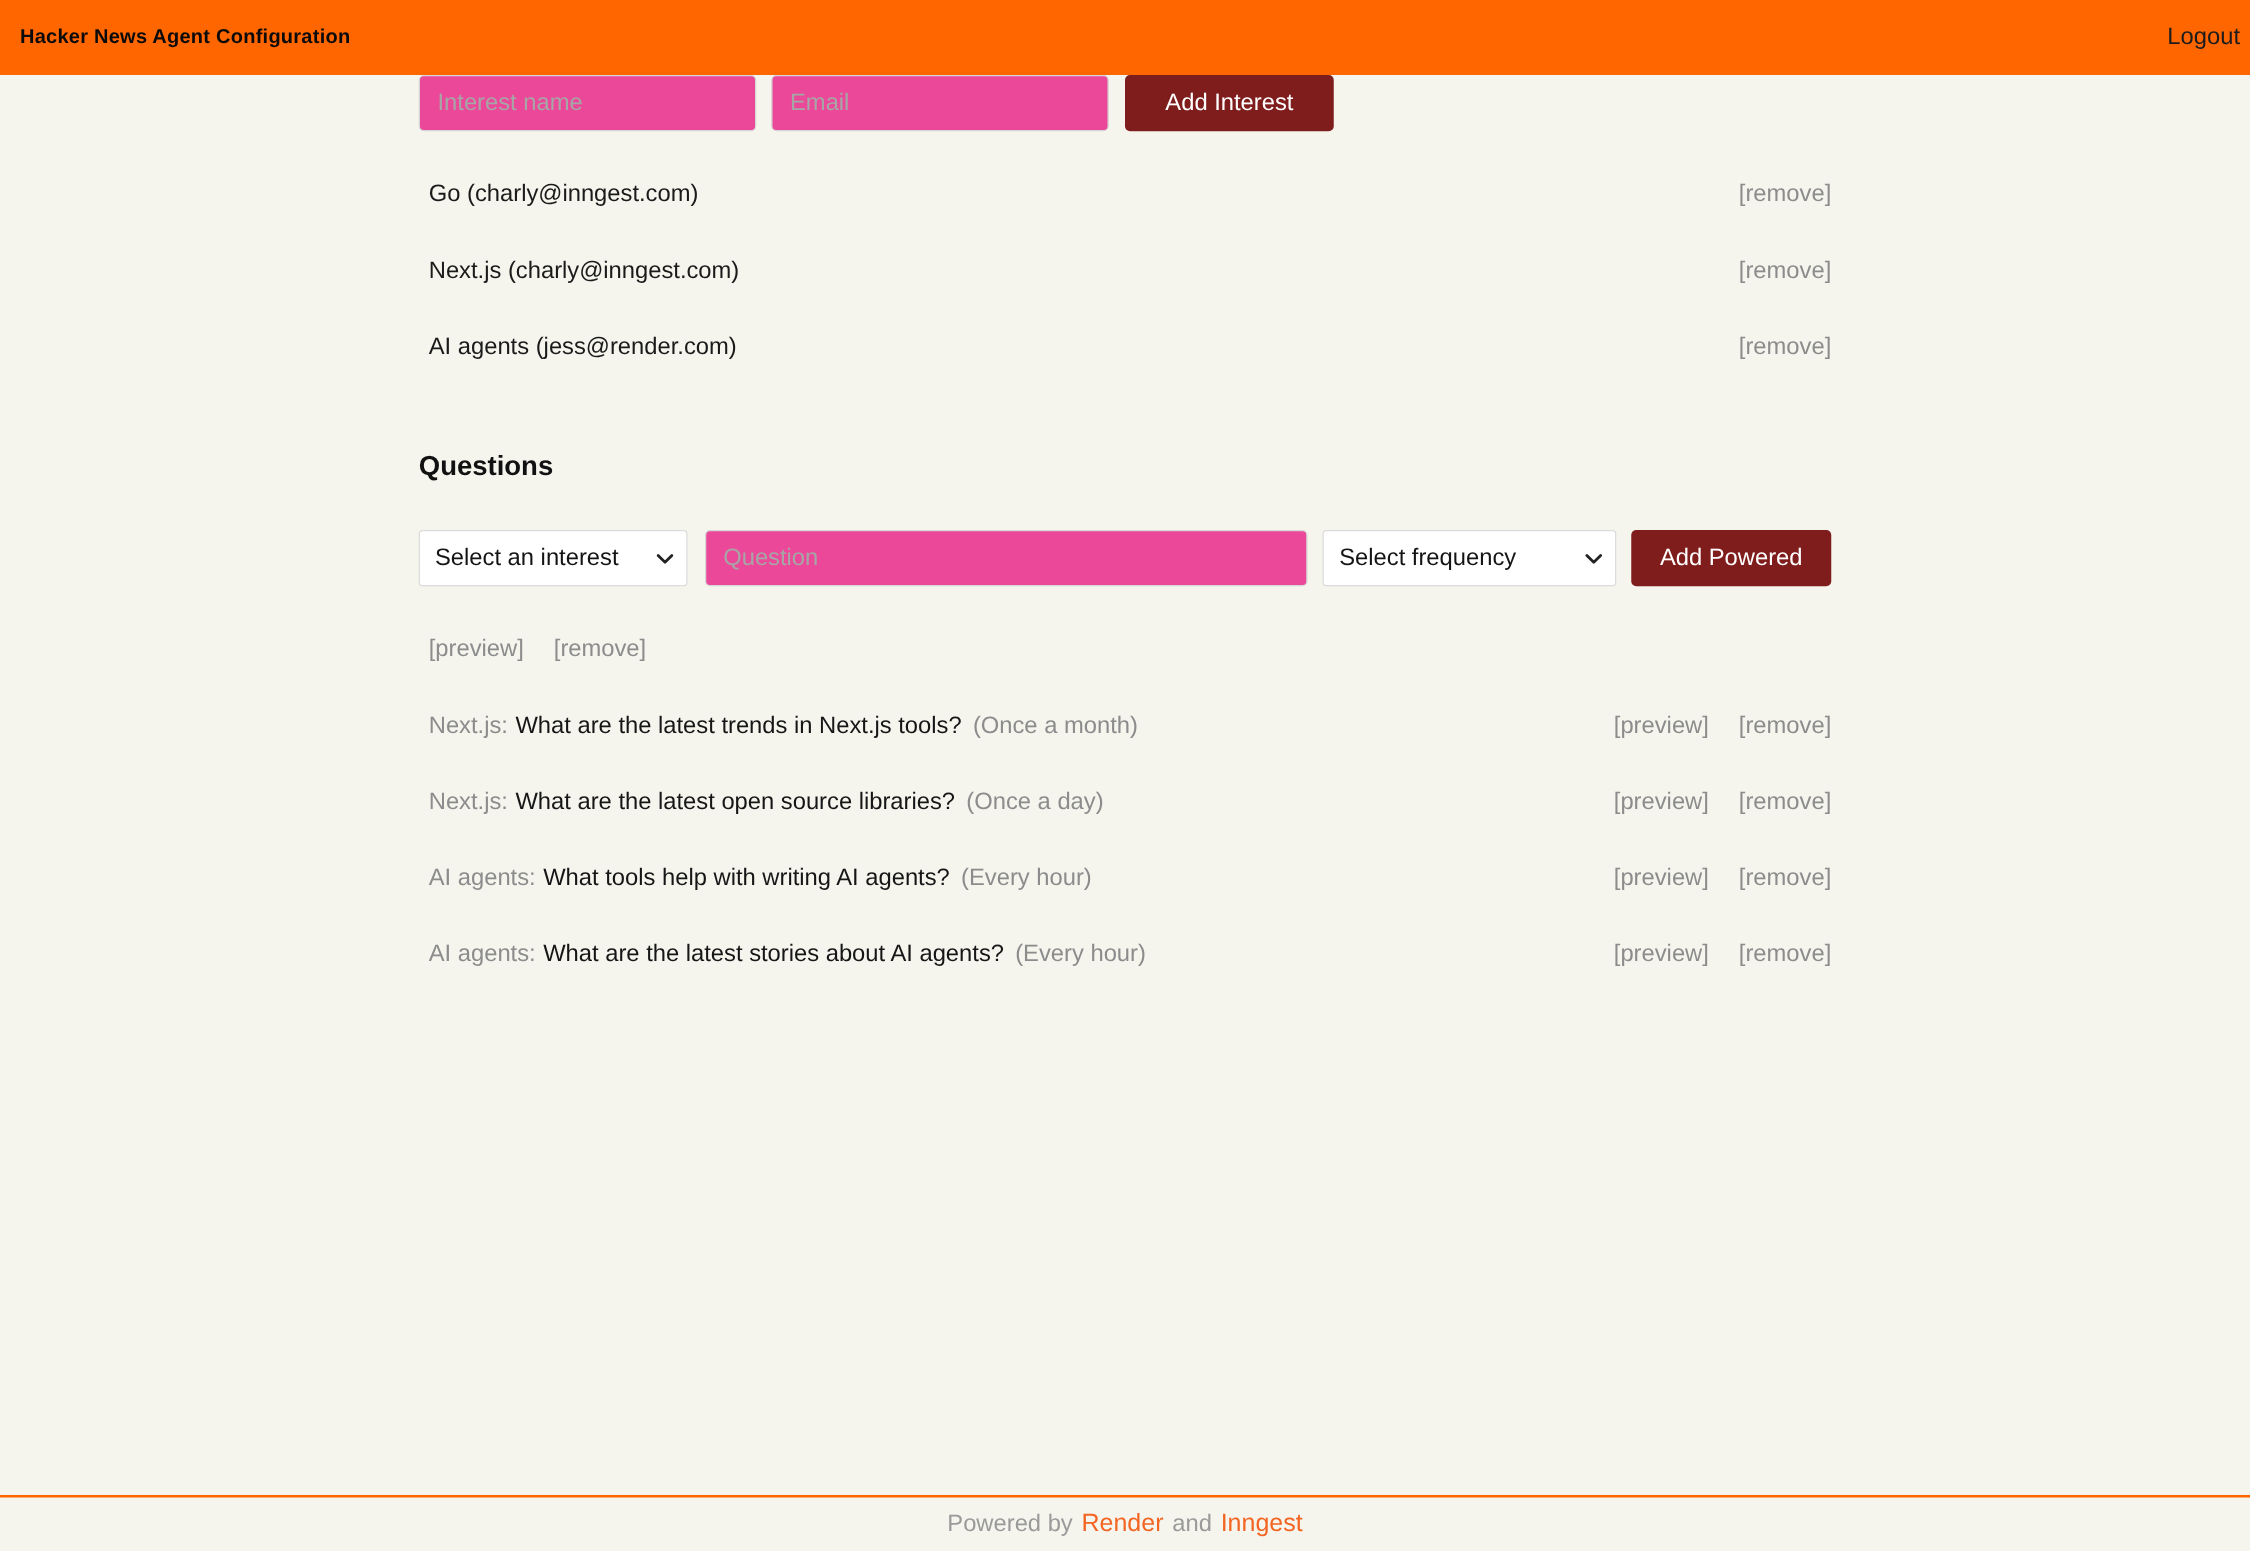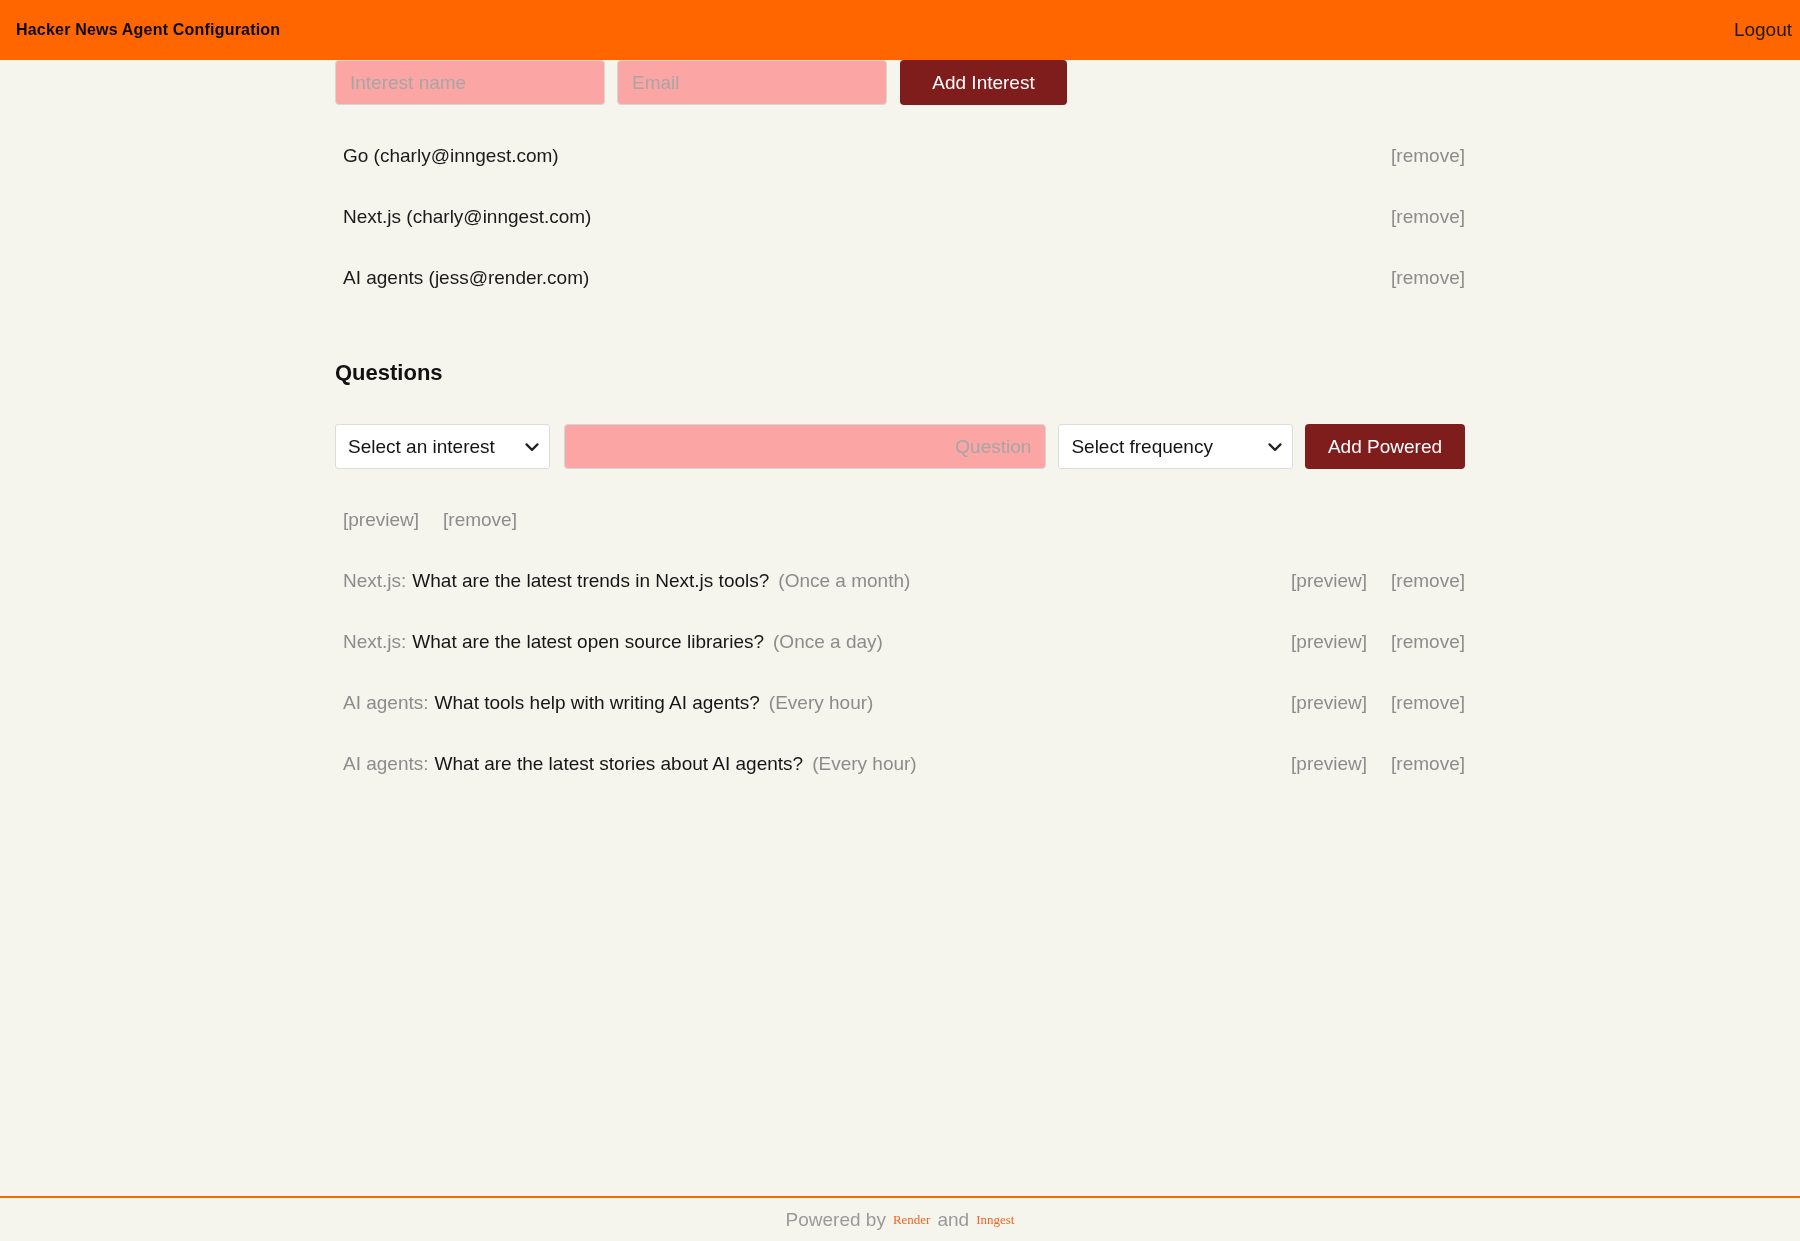--- a/index.html
+++ b/index.html
@@ -33,29 +33,29 @@
   main { flex: 1 1 auto; }
   .container { width: 1130px; margin: 0 auto; }
 
   h2.section-heading { font-size: 22px; font-weight: 700; color: #111; }
   .interests-heading { margin-top: 32px; margin-bottom: 36px; }
   .questions-heading { margin-top: 60px; margin-bottom: 38px; }
 
   
   .form-row { display: flex; align-items: stretch; }
   .text-input {
-    height: 45px; background: #fca5a5;
+    height: 45px; background: #ec4899;
     border: 1px solid #d6d6d6; border-radius: 4px;
     font-family: inherit; font-size: 19px; color: #1a1a1a;
     padding: 0 14px; outline: none;
   }
   .text-input::placeholder { color: #a6a6a6; }
   .interest-name-input { width: 270px; }
   .email-input { width: 270px; margin-left: 12px; }
-  .question-input { width: 528px; margin-left: 14px; text-align: right; }
+  .question-input { width: 528px; margin-left: 14px; }
 
   .select-wrap { position: relative; display: inline-block; }
   .select-wrap select {
     height: 45px; width: 100%;
     background: #fff; border: 1px solid #dcdcdc; border-radius: 3px;
     font-family: inherit; font-size: 19px; color: #141414;
     padding: 0 36px 0 12px;
     appearance: none; -webkit-appearance: none; -moz-appearance: none;
     outline: none; cursor: pointer;
   }
@@ -97,21 +97,21 @@
   
   .app-footer {
     flex: 0 0 45px; height: 45px;
     border-top: 2px solid #ff6600;
     display: flex; align-items: center; justify-content: center;
     gap: 7px;
     font-size: 19px; color: #9a9a9a;
   }
   .footer-link {
     background: none; border: none; padding: 0; cursor: pointer;
-    font-family: Liberation Serif, serif; font-size: 13px; color: #f26522;
+    font-family: Liberation Sans, sans-serif; font-size: 20px; color: #f26522;
   }
 </style>
 </head>
 <body>
 
 <header class="app-header">
   <div class="app-title">Hacker News Agent Configuration</div>
   <button class="logout-link">Logout</button>
 </header>
 

